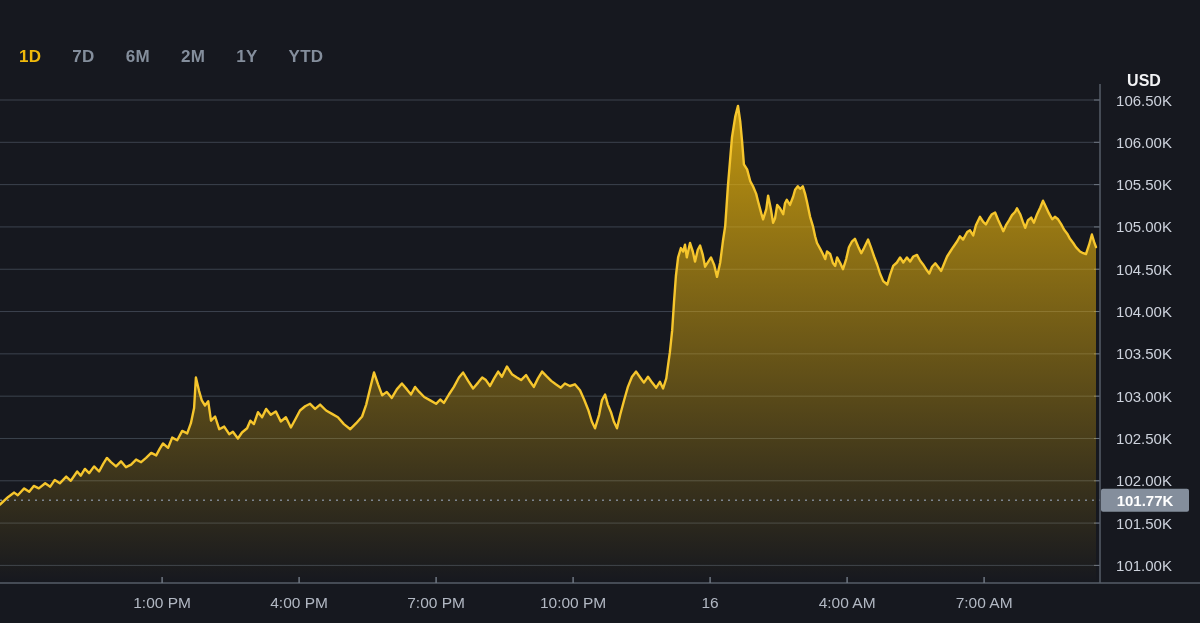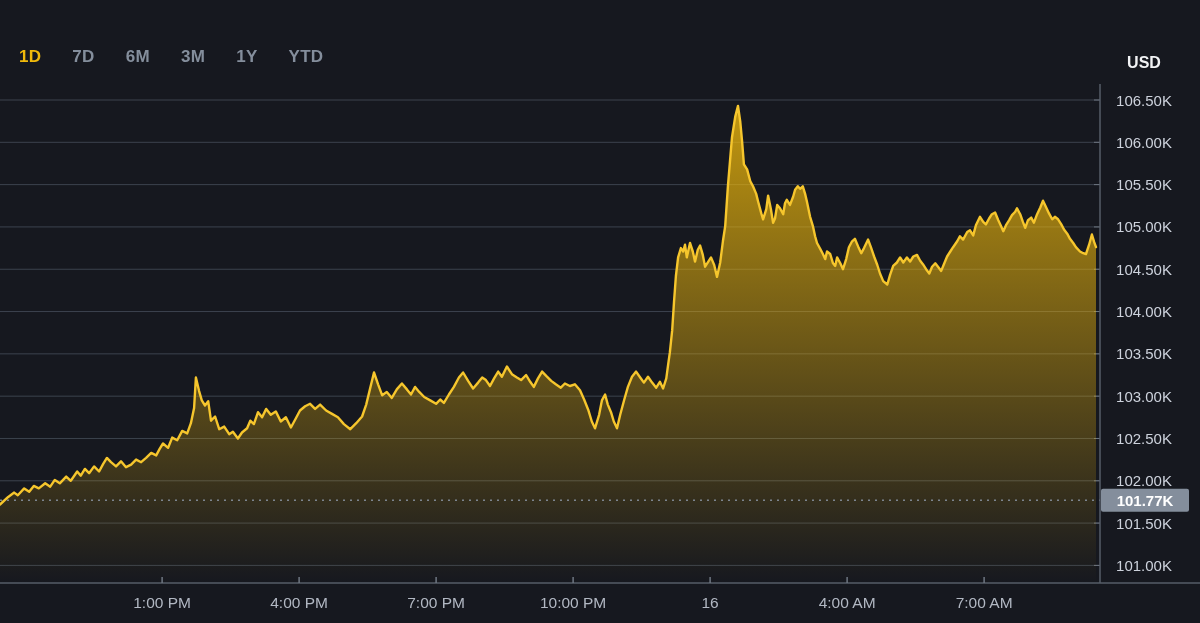--- a/index.html
+++ b/index.html
@@ -2,34 +2,34 @@
 <html style="--bg: #16181F; --accent: #F0B90B; --tab-inactive: #848E9C; --axis-title: #F2F3F5;"><head>
 <meta charset="utf-8">
 <style>
   html,body{margin:0;padding:0;background:#16181F;width:1200px;height:623px;overflow:hidden;
     font-family:"Liberation Sans",sans-serif;}
   .screen{position:relative;width:1008px;height:623px;background:var(--bg,#16181F);}
   .tabs{position:absolute;left:19px;top:47px;display:flex;gap:31px;align-items:center;}
   .tab{background:none;border:none;padding:0;font-family:"Liberation Sans",sans-serif;
     font-size:17px;font-weight:700;color:var(--tab-inactive,#848E9C);cursor:pointer;letter-spacing:.3px;}
   .tab.active{color:var(--accent,#F0B90B);}
-  .axis-title{position:absolute;left:1096px;top:54px;width:96px;text-align:center;
+  .axis-title{position:absolute;left:1096px;top:72px;width:96px;text-align:center;
     font-size:16px;font-weight:700;color:var(--axis-title,#F2F3F5);}
   svg{position:absolute;left:0;top:0;}
   svg text{font-family:"Liberation Sans",sans-serif;}
 </style>
 </head>
 <body style="background: rgb(22, 24, 31);">
 
 <div class="screen">
   <div class="tabs">
     <button class="tab active">1D</button>
     <button class="tab">7D</button>
     <button class="tab">6M</button>
-    <button class="tab">3M</button>
+    <button class="tab">2M</button>
     <button class="tab">1Y</button>
     <button class="tab">YTD</button>
   </div>
   <div class="axis-title">USD</div>
   <svg id="chart" width="1200" height="623" viewBox="0 0 1200 623">
       <defs>
         <linearGradient id="goldArea" gradientUnits="userSpaceOnUse" x1="0" y1="100" x2="0" y2="583">
           <stop offset="0" stop-color="rgba(240,185,11,0.80)"></stop>
           <stop offset="1" stop-color="rgba(240,185,11,0)"></stop>
         </linearGradient>

